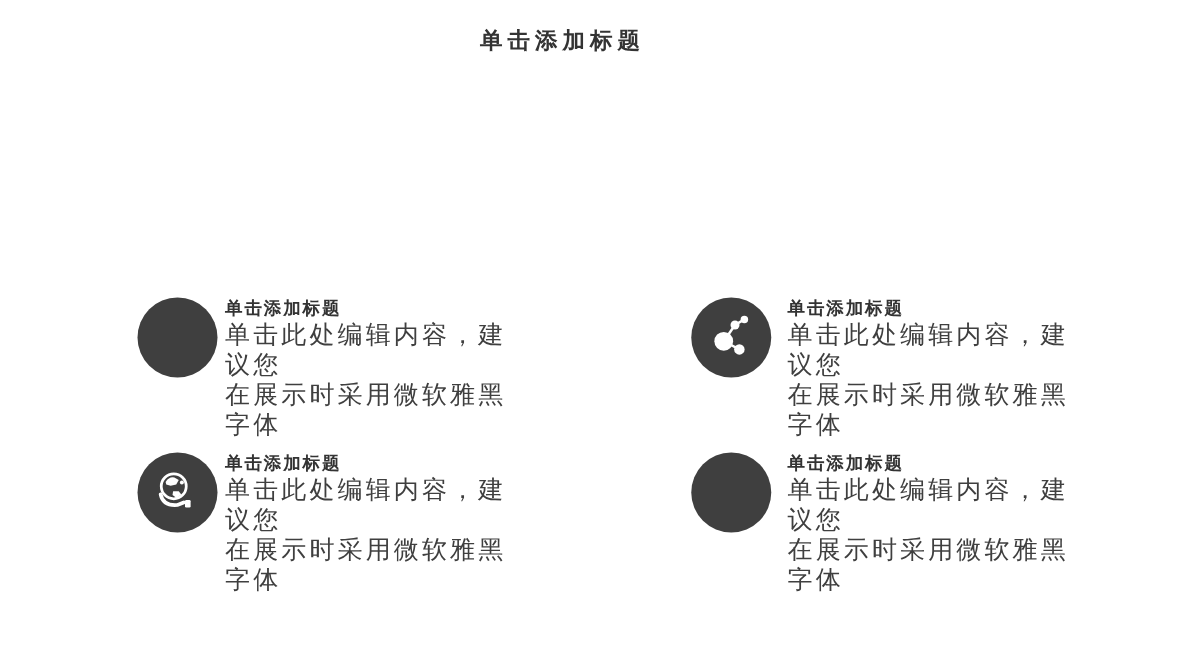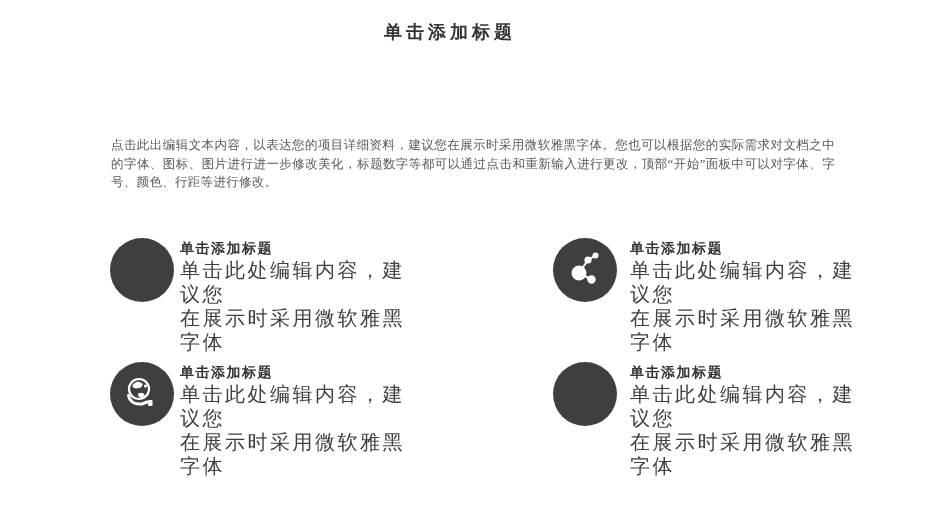--- a/index.html
+++ b/index.html
@@ -6,21 +6,21 @@
     margin: 0;
     padding: 0;
     background: #ffffff;
   }
   .slide {
     position: relative;
     width: 945px;
     height: 529px;
     background: #ffffff;
     overflow: hidden;
-    font-family: Liberation Serif, serif;
+    font-family: Liberation Mono, monospace;
   }
   .title {
     position: absolute;
     left: 0;
     top: 20px;
     width: 900px;
     margin: 0;
     text-align: center;
     font-size: 18px;
     font-weight: 600;
@@ -90,21 +90,20 @@
     white-space: pre-line;
   }
 </style>
 </head>
 <body>
 
 <div class="slide">
 
   <h1 class="title">单击添加标题</h1>
 
-  <p class="intro">点击此出编辑文本内容，以表达您的项目详细资料，建议您在展示时采用微软雅黑字体。您也可以根据您的实际需求对文档之中的字体、图标、图片进行进一步修改美化，标题数字等都可以通过点击和重新输入进行更改，顶部“开始”面板中可以对字体、字号、颜色、行距等进行修改。</p>
 
   <div class="item col-left" id="item1">
     <div class="circle"></div>
     <div class="item-text">
       <h3 class="item-heading">单击添加标题</h3>
       <p class="item-body">单击此处编辑内容，建议您
 在展示时采用微软雅黑字体</p>
     </div>
   </div>
 

